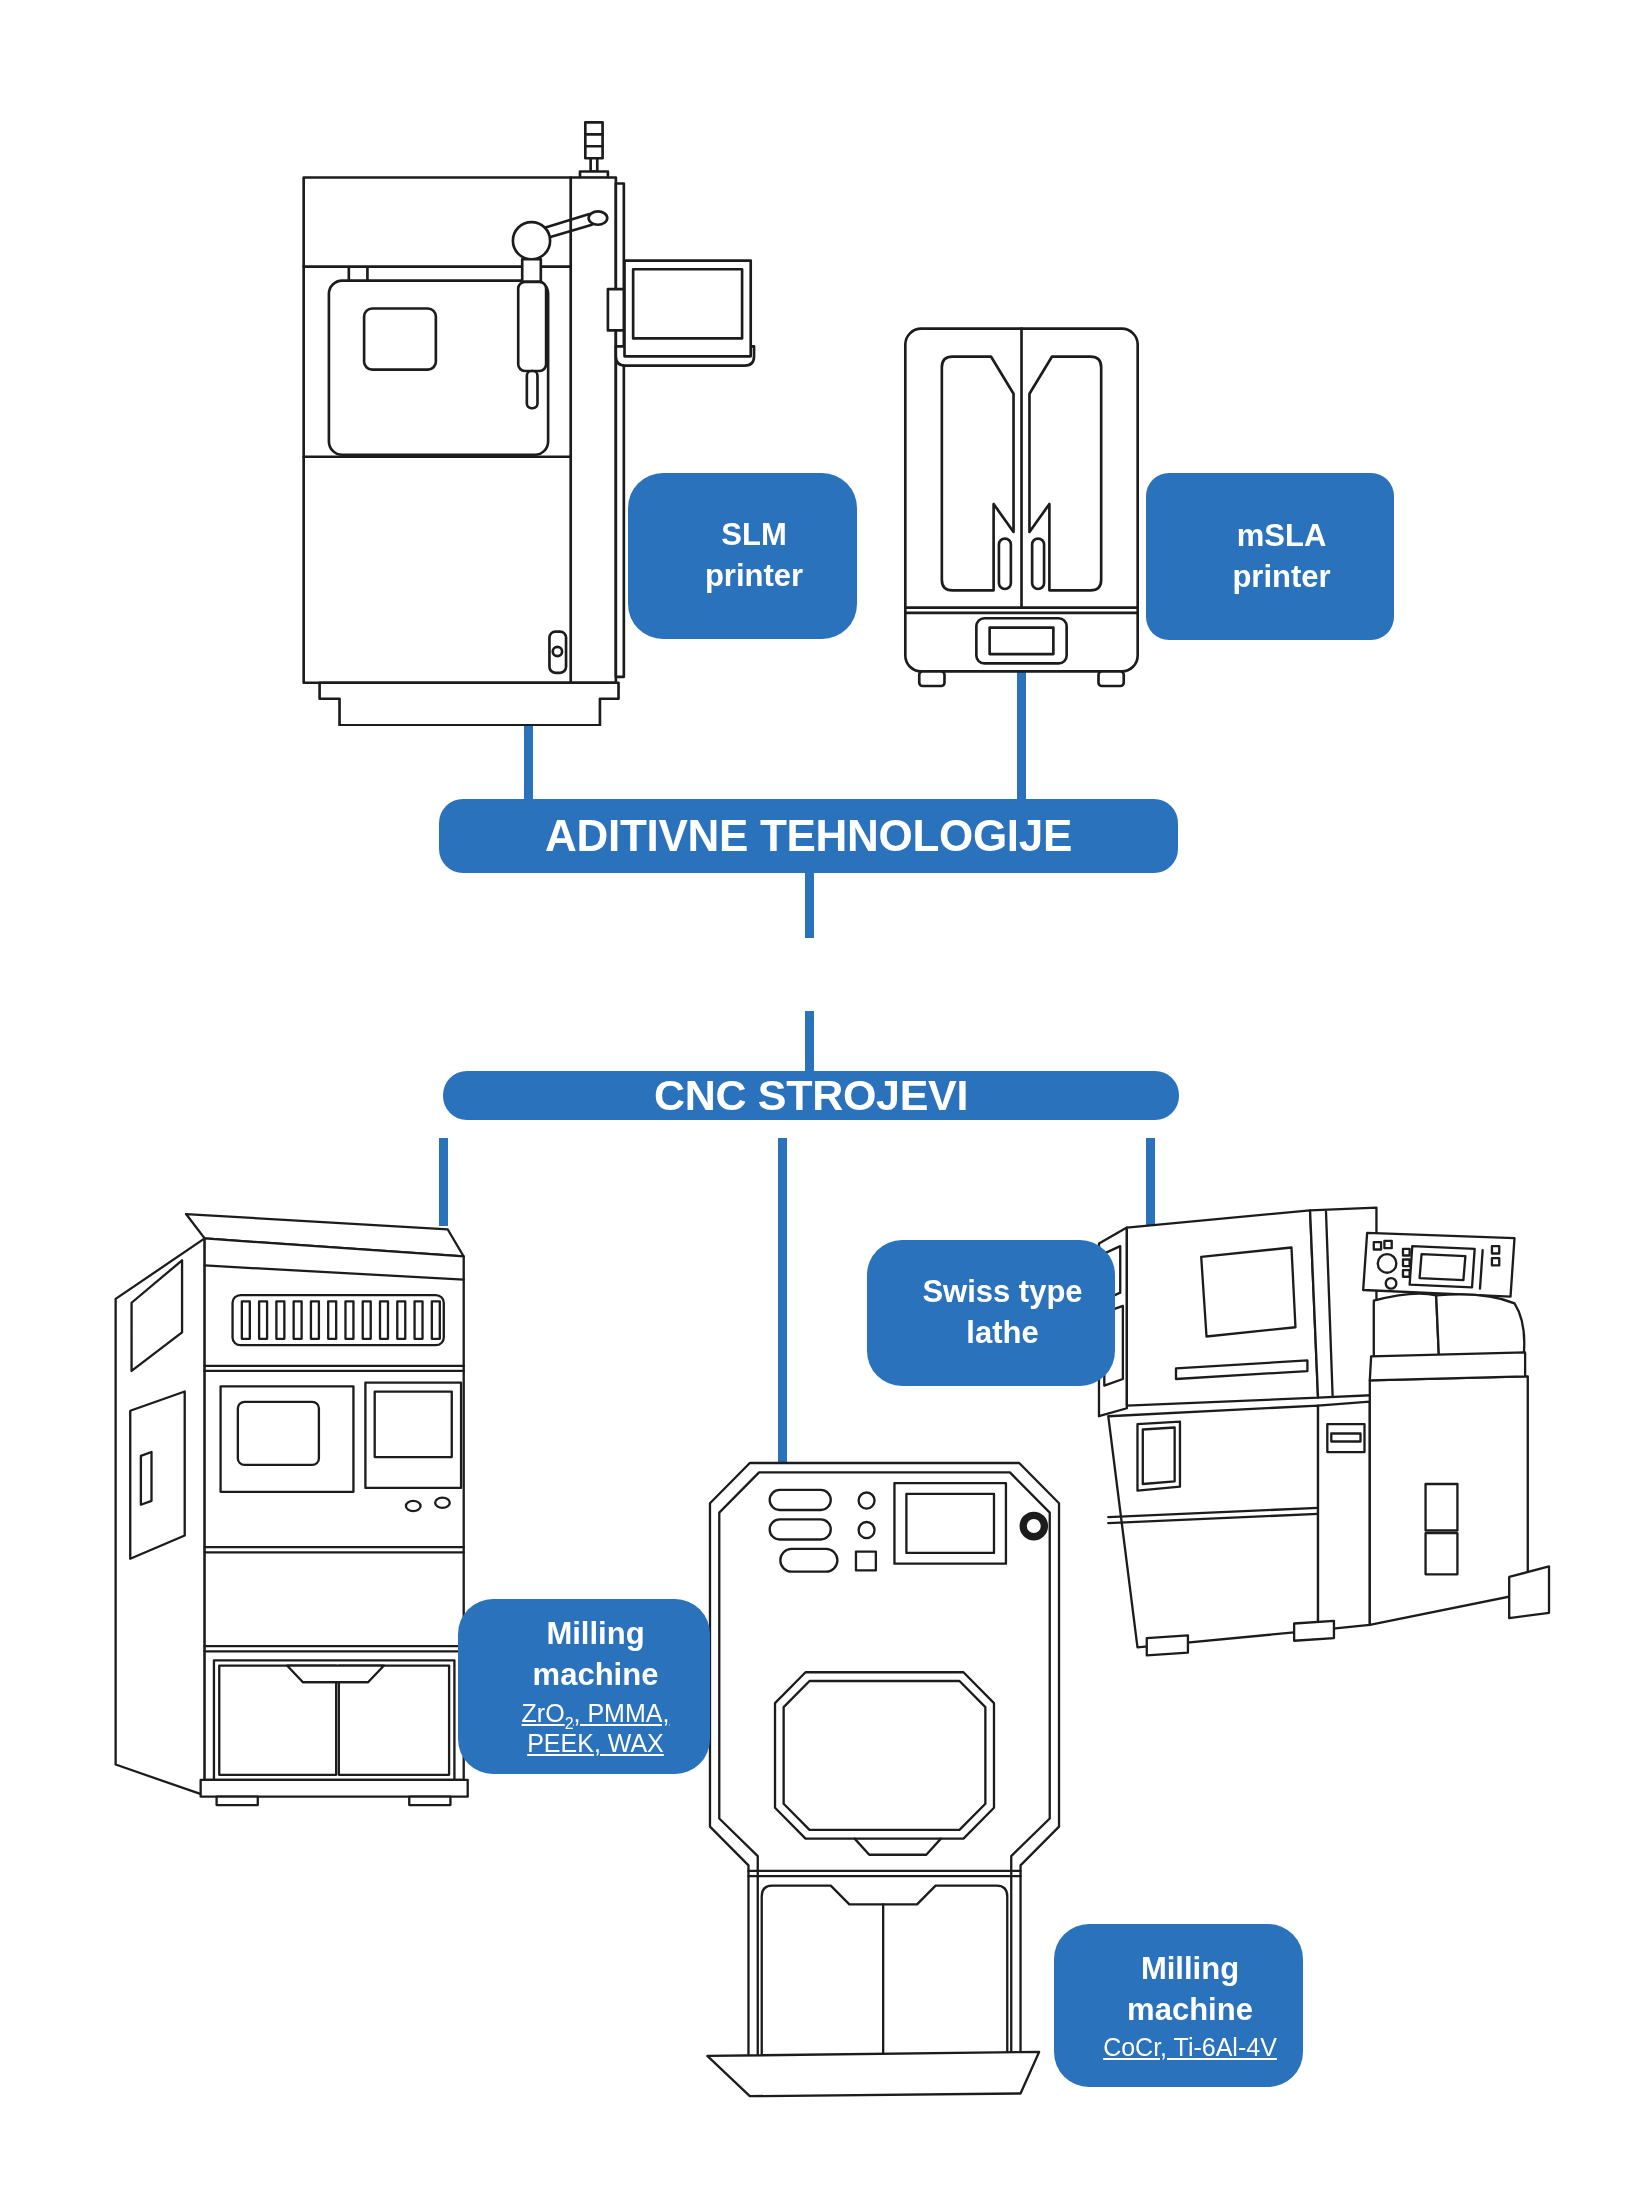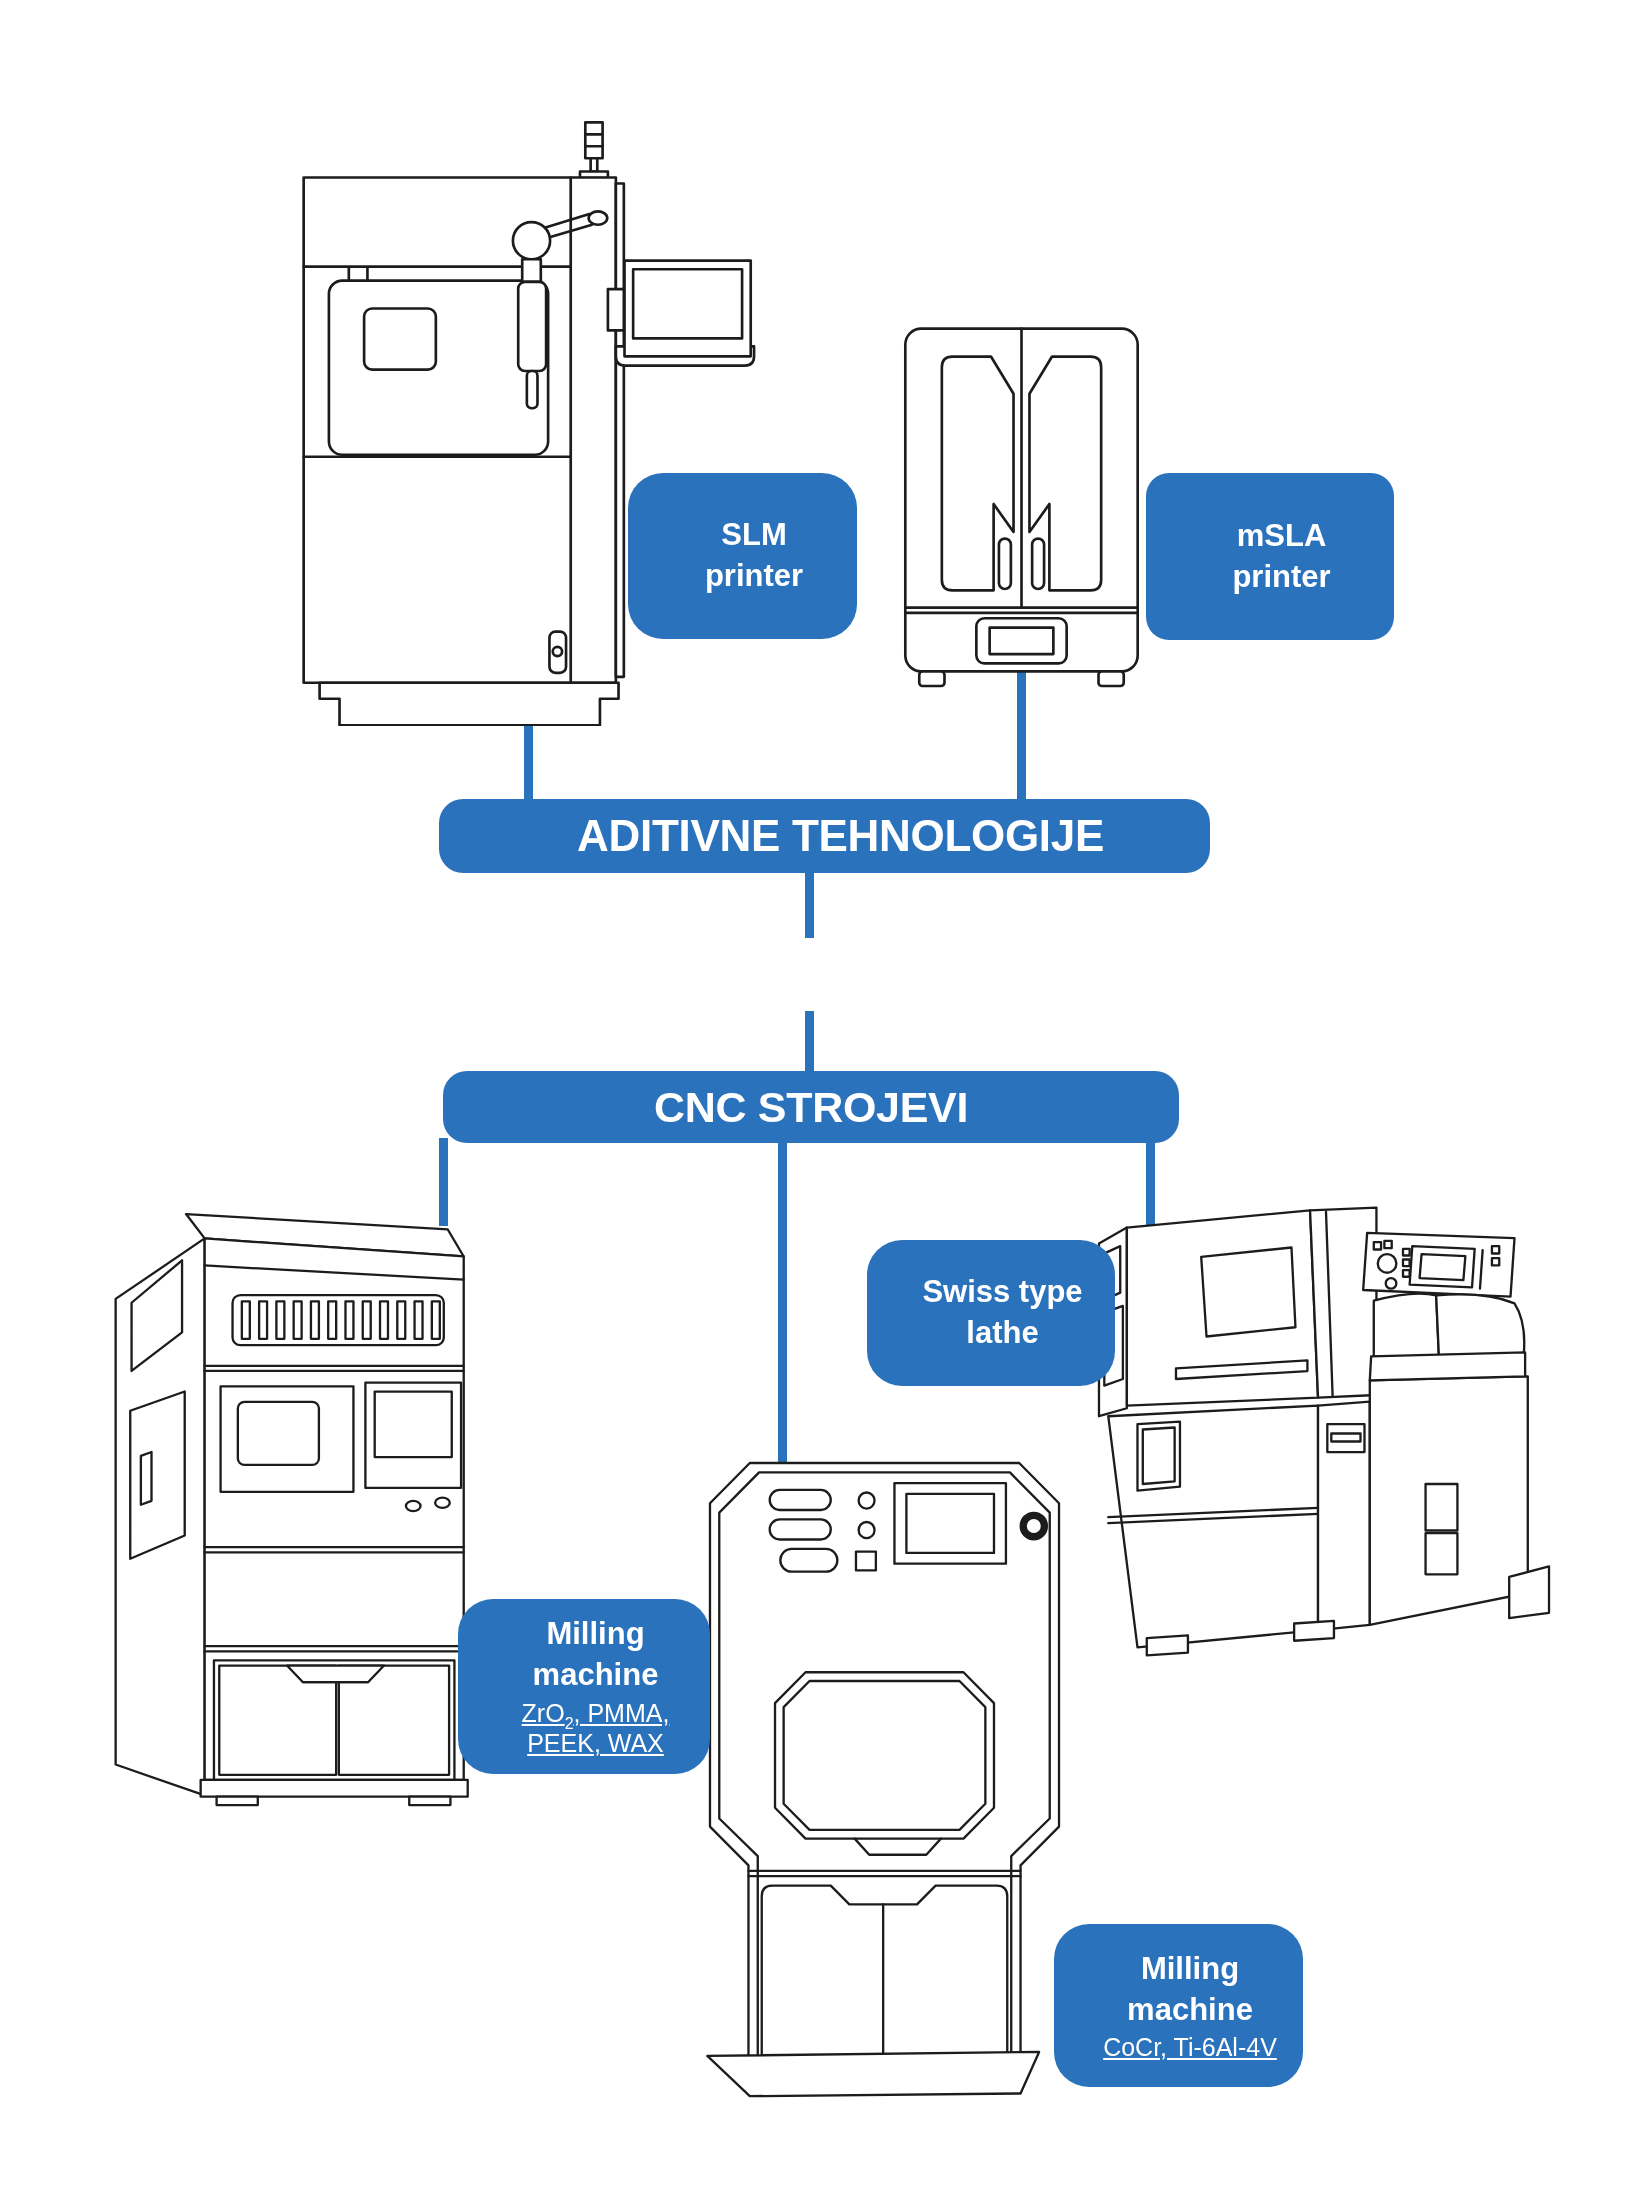--- a/index.html
+++ b/index.html
@@ -16,23 +16,23 @@
   
   .machine{position:absolute;z-index:2;}
   .machine svg{display:block;width:100%;height:100%;}
 
   
   .node{
     position:absolute;z-index:3;background:var(--accent);color:#fff;
     display:flex;align-items:center;justify-content:center;
     font-weight:700;letter-spacing:-0.3px;border-radius:24px;
   }
-  .node-additive{left:439px;top:799px;width:739px;height:74px;font-size:44px;padding-left:32px;}
+  .node-additive{left:439px;top:799px;width:739px;height:74px;font-size:44px;}
   .node-production{left:262px;top:936px;width:1110px;height:77px;font-size:49px;border-radius:26.6px;}
-  .node-cnc{left:443px;top:1071px;width:736px;height:72px;font-size:43px;}
+  .node-cnc{left:443px;top:1071px;width:736px;height:49px;font-size:43px;}
 
   
   .tag{
     position:absolute;z-index:3;background:var(--accent);color:#fff;
     display:flex;flex-direction:column;align-items:center;justify-content:center;
     border-radius:35px;text-align:center;font-weight:700;font-size:31px;line-height:1.32;padding-left:23px;
   }
   .tag .materials{font-weight:400;font-size:25px;line-height:1.22;margin-top:1.3px;text-decoration:underline;}
   .tag sub{font-size:16px;line-height:0;vertical-align:-6.6px;}
   .tag-slm{left:628px;top:473px;width:206px;height:166px;}

